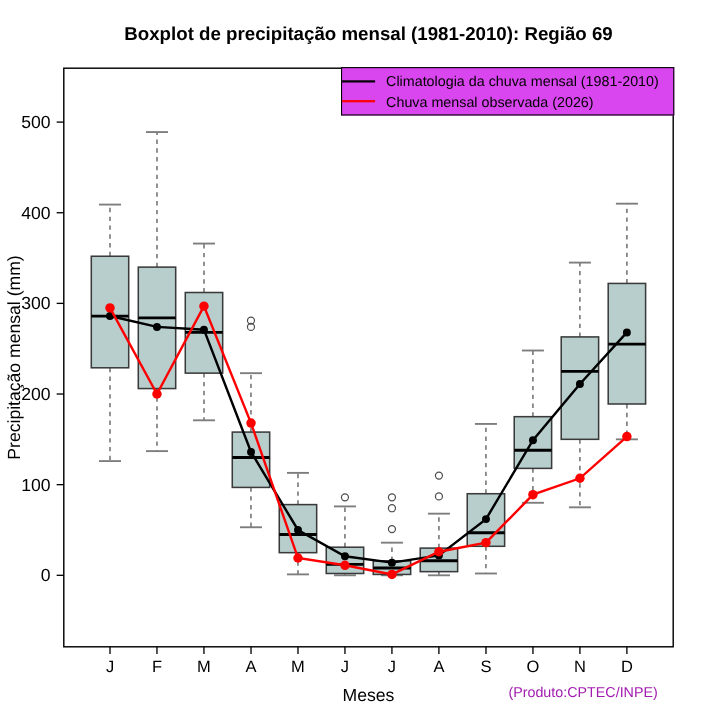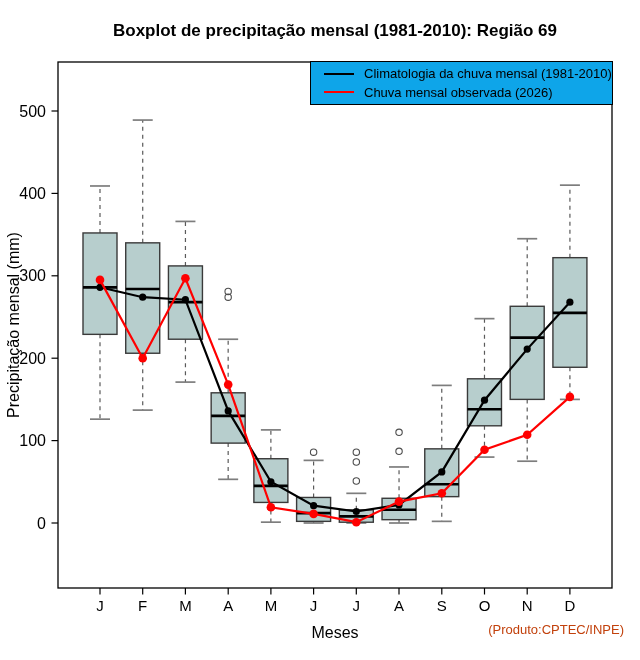--- a/index.html
+++ b/index.html
@@ -5,25 +5,25 @@
   html,body{margin:0;padding:0;background:#fff;}
   body{width:640px;height:660px;font-family:"Liberation Sans",sans-serif;}
   #stage{position:relative;width:640px;height:660px;background:#fff;overflow:hidden;}
   #plot-svg{position:absolute;left:0;top:0;}
   .chart-title{position:absolute;left:15px;top:21px;width:640px;text-align:center;
     font-size:17px;font-weight:bold;color:#000;}
   .x-label{position:absolute;left:15px;top:624px;width:640px;text-align:center;
     font-size:16px;color:#000;}
   .y-label{position:absolute;left:-186px;top:316px;width:400px;text-align:center;
     font-size:16px;color:#000;transform:rotate(-90deg);}
-  .footnote{position:absolute;right:16px;top:622px;font-size:13px;color:#c2410c;}
+  .footnote{position:absolute;right:42px;top:622px;font-size:13px;color:#a21caf;}
   .legend{position:absolute;left:310px;top:61px;width:303px;height:44px;
-    box-sizing:border-box;border:1px solid #000;background:#0ea5e9;
+    box-sizing:border-box;border:1px solid #000;background:#d946ef;
     display:flex;flex-direction:column;justify-content:space-evenly;
-    padding-left:13px;}
+    }
   .legend-row{display:flex;align-items:center;gap:10px;font-size:13px;color:#000;line-height:1;}
   .legend-swatch{width:30px;height:2px;flex:0 0 30px;}
 </style>
 </head>
 <body>
 
 <div id="stage">
   <div id="plot-svg"><svg width="640" height="660" viewBox="0 0 640 660" xmlns="http://www.w3.org/2000/svg" font-family="Liberation Sans, sans-serif">
         <rect x="58" y="62" width="554" height="526" fill="none" stroke="#000" stroke-width="1.3"></rect>
         <line x1="51.5" y1="523.0" x2="58" y2="523.0" stroke="#000" stroke-width="1.2"></line>

